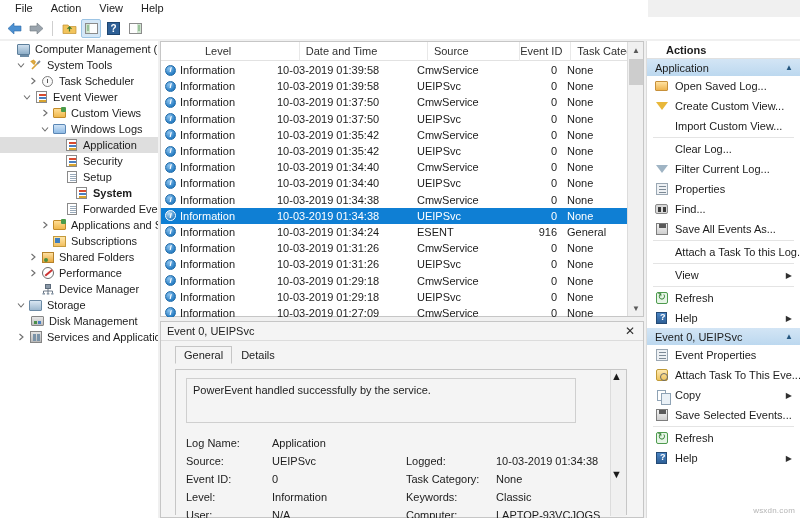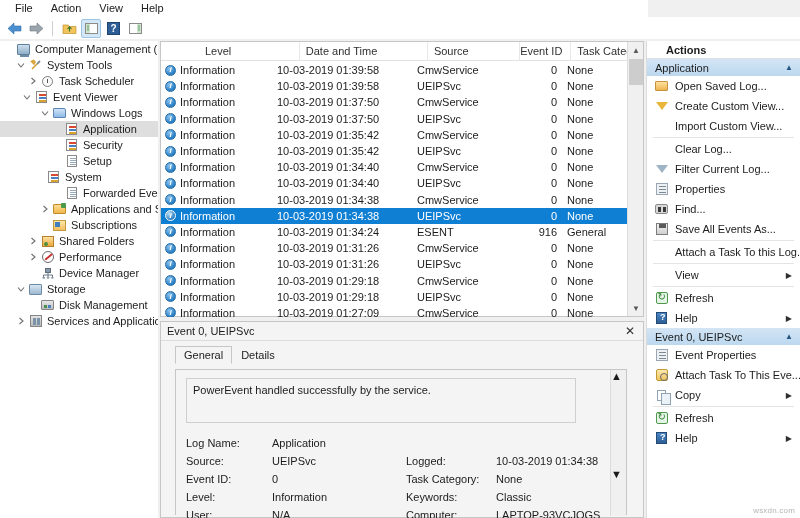--- a/index.html
+++ b/index.html
@@ -313,20 +313,31 @@
           </svg>
         </span>
         <span class="ticon">
           <span class="ic ic-ev"></span>
         </span>
         <span class="tlabel">Event Viewer</span>
       </div>
       <div class="tnode" style="padding-left: 38px;">
         <span class="twist">
           <svg width="8" height="8" viewBox="0 0 8 8">
+            <path d="M2.5 1 L6 4 L2.5 7" fill="none" stroke="#6e6e6e" stroke-width="1.1"></path>
+          </svg>
+        </span>
+        <span class="ticon">
+          <span class="ic ic-folder green"></span>
+        </span>
+        <span class="tlabel">Custom Views</span>
+      </div>
+      <div class="tnode" style="padding-left: 38px;">
+        <span class="twist">
+          <svg width="8" height="8" viewBox="0 0 8 8">
             <path d="M1 2.5 L4 6 L7 2.5" fill="none" stroke="#6e6e6e" stroke-width="1.1"></path>
           </svg>
         </span>
         <span class="ticon">
           <span class="ic ic-folder blue"></span>
         </span>
         <span class="tlabel">Windows Logs</span>
       </div>
       <div class="tnode sel" style="padding-left: 50px;">
         <span class="twist"></span>
@@ -342,21 +353,21 @@
         </span>
         <span class="tlabel">Security</span>
       </div>
       <div class="tnode" style="padding-left: 50px;">
         <span class="twist"></span>
         <span class="ticon">
           <span class="ic ic-doc"></span>
         </span>
         <span class="tlabel">Setup</span>
       </div>
-      <div class="tnode" style="padding-left: 32px;">
+      <div class="tnode" style="padding-left: 60px; font-weight: bold;">
         <span class="twist"></span>
         <span class="ticon">
           <span class="ic ic-ev"></span>
         </span>
         <span class="tlabel">System</span>
       </div>
       <div class="tnode" style="padding-left: 50px;">
         <span class="twist"></span>
         <span class="ticon">
           <span class="ic ic-doc"></span>
@@ -420,21 +431,21 @@
         <span class="twist">
           <svg width="8" height="8" viewBox="0 0 8 8">
             <path d="M1 2.5 L4 6 L7 2.5" fill="none" stroke="#6e6e6e" stroke-width="1.1"></path>
           </svg>
         </span>
         <span class="ticon">
           <span class="ic ic-storage"></span>
         </span>
         <span class="tlabel">Storage</span>
       </div>
-      <div class="tnode" style="padding-left: 26px;">
+      <div class="tnode" style="padding-left: 16px;">
         <span class="twist"></span>
         <span class="ticon">
           <span class="ic ic-disk"></span>
         </span>
         <span class="tlabel">Disk Management</span>
       </div>
       <div class="tnode" style="padding-left: 14px;">
         <span class="twist">
           <svg width="8" height="8" viewBox="0 0 8 8">
             <path d="M2.5 1 L6 4 L2.5 7" fill="none" stroke="#6e6e6e" stroke-width="1.1"></path>
@@ -775,20 +786,26 @@
           </span>
           <span class="alab">Attach Task To This Eve...</span>
         </div>
         <div class="act-item">
           <span class="aic">
             <span class="ic aic-copy"></span>
           </span>
           <span class="alab">Copy</span>
           <span class="submenu">▶</span>
         </div>
+        <div class="act-item">
+          <span class="aic">
+            <span class="ic aic-save"></span>
+          </span>
+          <span class="alab">Save Selected Events...</span>
+        </div>
         <div class="act-sep"></div>
         <div class="act-item">
           <span class="aic">
             <span class="ic aic-refresh"></span>
           </span>
           <span class="alab">Refresh</span>
         </div>
         <div class="act-item">
           <span class="aic">
             <span class="ic aic-help"></span>

